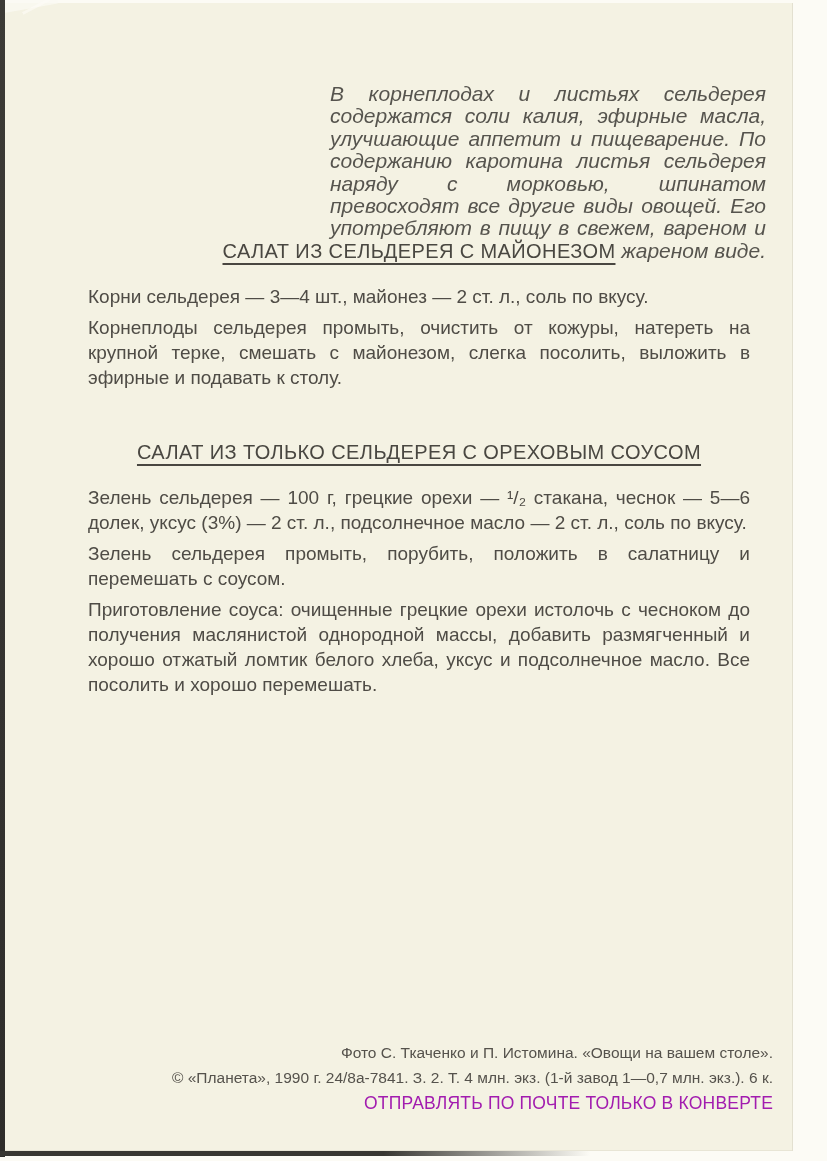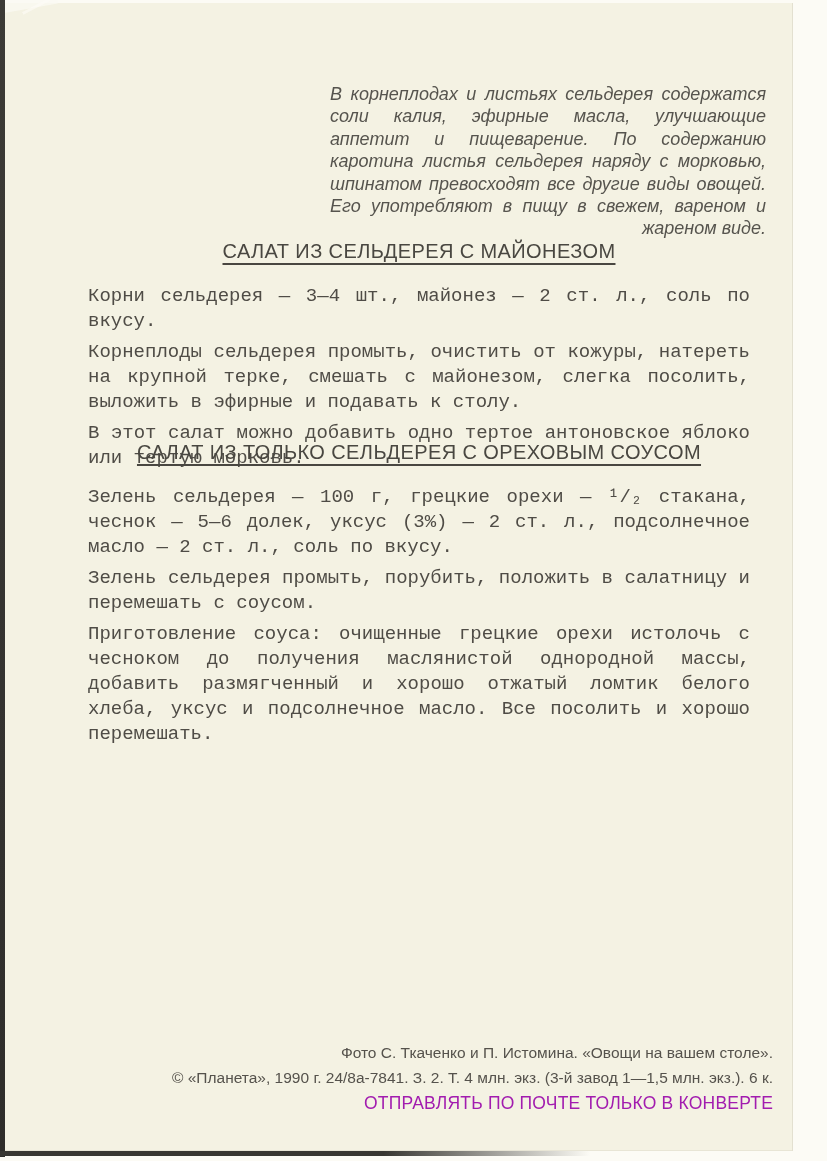--- a/index.html
+++ b/index.html
@@ -58,21 +58,21 @@
     opacity: 0.6;
   }
 
   
   .intro {
     position: absolute;
     left: 325px; top: 80px;
     width: 436px;
     margin: 0;
     font-style: italic;
-    font-size: 18px;
+    font-size: 21px;
     line-height: 22.4px;
     text-align: justify;
     text-align-last: right;
     color: #56544e;
   }
 
   
   .recipe {
     position: absolute;
     left: 83px;
@@ -91,21 +91,20 @@
     text-align: center;
     letter-spacing: 0.4px;
     text-decoration: underline;
     text-underline-offset: 5px;
     text-decoration-thickness: 1.5px;
     color: #494741;
   }
   .recipe p {
     margin: 0 0 6px 0;
     text-align: justify;
-    font-family: Liberation Mono, monospace;
   }
 
   
   .imprint {
     position: absolute;
     right: 20px; top: 1038px;
     width: 700px;
     text-align: right;
     color: #55524c;
     font-size: 15.5px;
@@ -126,32 +125,31 @@
   <div class="card">
     <div class="crease"></div>
     <div class="crease2"></div>
 
     <p class="intro">В корнеплодах и листьях сельдерея содержатся соли калия, эфирные масла, улучшающие аппетит и пищеварение. По содержанию каротина листья сельдерея наряду с морковью, шпинатом превосходят все другие виды овощей. Его употребляют в пищу в свежем, вареном и жареном виде.</p>
 
     <section class="recipe recipe-1">
       <h2 class="recipe-title">САЛАТ ИЗ СЕЛЬДЕРЕЯ С МАЙОНЕЗОМ</h2>
       <p>Корни сельдерея — 3—4 шт., майонез — 2 ст. л., соль по вкусу.</p>
       <p>Корнеплоды сельдерея промыть, очистить от кожуры, натереть на крупной терке, смешать с майонезом, слегка посолить, выложить в эфирные и подавать к столу.</p>
-      <p>В этот салат можно добавить одно тертое антоновское яблоко или тертую морковь.</p>
     </section>
 
     <section class="recipe recipe-2">
       <h2 class="recipe-title">САЛАТ ИЗ ТОЛЬКО СЕЛЬДЕРЕЯ С ОРЕХОВЫМ СОУСОМ</h2>
       <p>Зелень сельдерея — 100 г, грецкие орехи — ¹/₂ стакана, чеснок — 5—6 долек, уксус (3%) — 2 ст. л., подсолнечное масло — 2 ст. л., соль по вкусу.</p>
       <p>Зелень сельдерея промыть, порубить, положить в салатницу и перемешать с соусом.</p>
       <p>Приготовление соуса: очищенные грецкие орехи истолочь с чесноком до получения маслянистой однородной массы, добавить размягченный и хорошо отжатый ломтик белого хлеба, уксус и подсолнечное масло. Все посолить и хорошо перемешать.</p>
     </section>
 
     <footer class="imprint">
       <p>Фото С. Ткаченко и П. Истомина. «Овощи на вашем столе».</p>
-      <p>© «Планета», 1990 г. 24/8а-7841. З. 2. Т. 4 млн. экз. (3-й завод 1—1,5 млн. экз.). 6 к.</p>
+      <p>© «Планета», 1990 г. 24/8а-7841. З. 2. Т. 4 млн. экз. (1-й завод 1—0,7 млн. экз.). 6 к.</p>
       <p class="mailing-notice">ОТПРАВЛЯТЬ ПО ПОЧТЕ ТОЛЬКО В КОНВЕРТЕ</p>
     </footer>
   </div>
 
   <div class="left-edge"></div>
   <div class="bottom-edge"></div>
 </div>
 
 </body></html>

